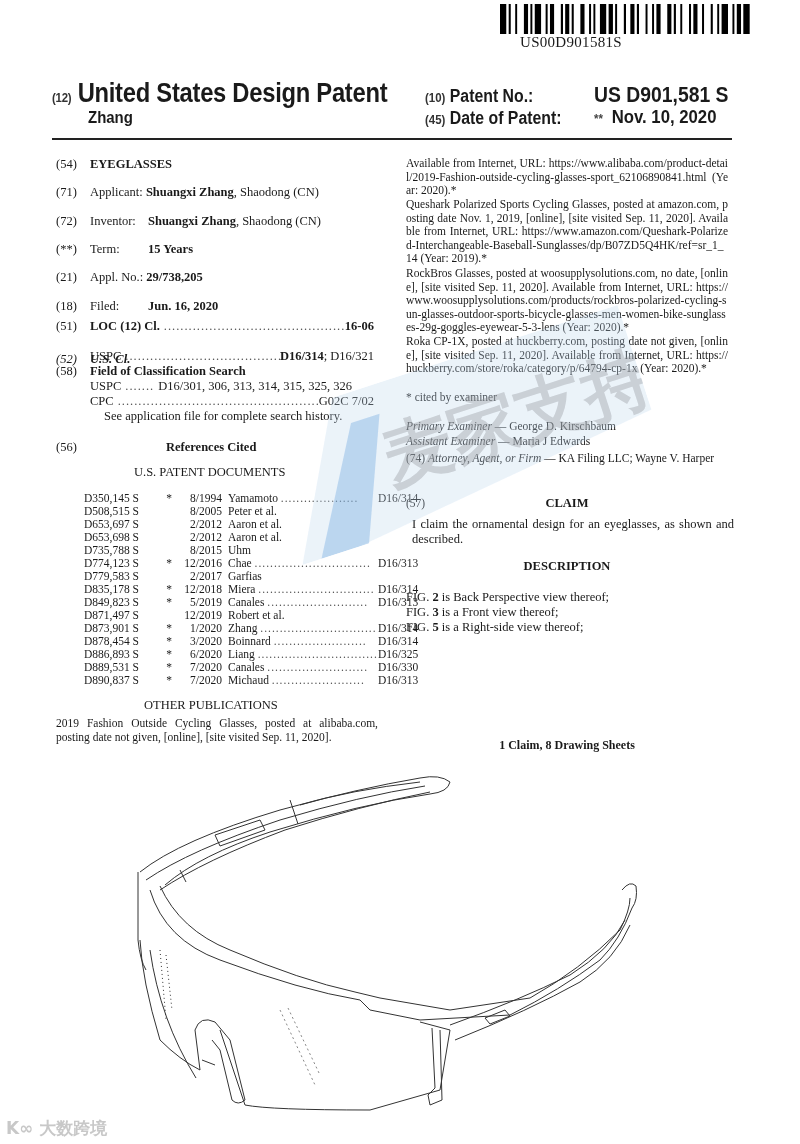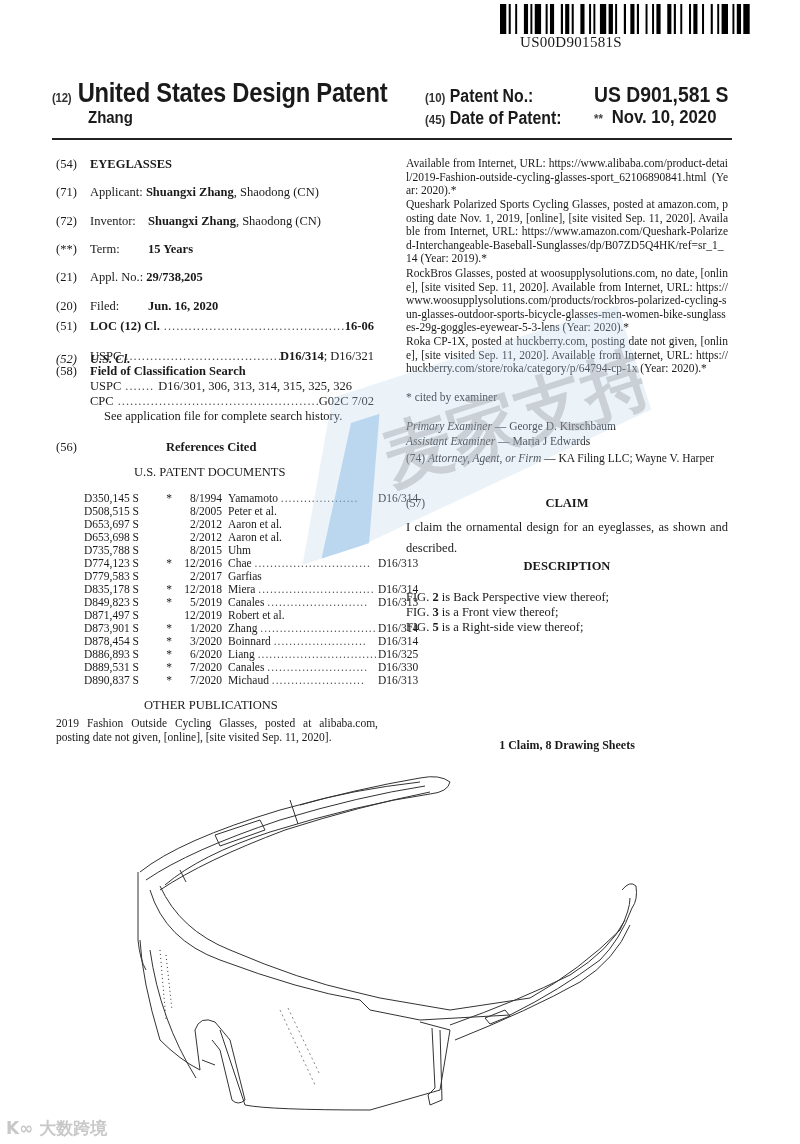--- a/index.html
+++ b/index.html
@@ -140,21 +140,21 @@
 <div class="abs field lc" style="top:214px;">
   <span class="num">(72)</span><span style="display:inline-block;width:58px">Inventor:</span><b>Shuangxi Zhang</b><span>, Shaodong (CN)</span>
 </div>
 <div class="abs field lc" style="top:242px;">
   <span class="num">(**)</span><span style="display:inline-block;width:58px">Term:</span><b>15 Years</b>
 </div>
 <div class="abs field lc" style="top:270px;">
   <span class="num">(21)</span><span>Appl. No.:</span> <b>29/738,205</b>
 </div>
 <div class="abs field lc" style="top:299px;">
-  <span class="num">(20)</span><span style="display:inline-block;width:58px">Filed:</span><b>Jun. 16, 2020</b>
+  <span class="num">(18)</span><span style="display:inline-block;width:58px">Filed:</span><b>Jun. 16, 2020</b>
 </div>
 <div class="abs field lc" style="top:319px;width:318px;display:flex;">
   <span class="num">(51)</span>
     <b>LOC (12) Cl.</b>
   <span class="dots" style="flex:1;overflow:hidden;white-space:nowrap;padding:0 4px;">......................................................</span>
     <b>16-06</b>
 </div>
 <div class="abs field lc" style="top:352px;font-style:italic;">
   <span class="num">(52)</span><b>U.S. Cl.</b>
 </div>
@@ -305,21 +305,21 @@
 </div>
 <div class="abs rc" style="top:435px;">
   <i>Assistant Examiner</i> — <span>Maria J Edwards</span>
 </div>
 <div class="abs rc" style="top:452px;text-align:left;">
   <span>(74)</span> <i>Attorney, Agent, or Firm</i> — <span>KA Filing LLC; Wayne V. Harper</span>
 </div>
 
 <div class="abs rc" style="top:497px;">(57)</div>
 <div class="abs rc center" style="top:497px;font-weight:bold;font-size:12.5px;">CLAIM</div>
-<div class="abs rc" style="top:517px;font-size:12.5px;line-height:21px;">I claim the ornamental design for an eyeglasses, as shown and described.</div>
+<div class="abs rc" style="top:517px;font-size:12.5px;line-height:15px;margin-left:6px;">I claim the ornamental design for an eyeglasses, as shown and described.</div>
 <div class="abs rc center" style="top:560px;font-weight:bold;font-size:12.5px;">DESCRIPTION</div>
 
 <div class="abs rc" id="figs" style="top:590px;font-size:12.5px;line-height:15px;text-align:left;">
     <div><span>FIG. </span><b>2</b><span> is Back Perspective view thereof;</span></div>
     <div><span>FIG. </span><b>3</b><span> is a Front view thereof;</span></div>
     <div><span>FIG. </span><b>5</b><span> is a Right-side view thereof;</span></div>
   </div>
 
 <div class="abs rc center" style="top:739px;font-weight:bold;font-size:12px;">1 Claim, 8 Drawing Sheets</div>
 

